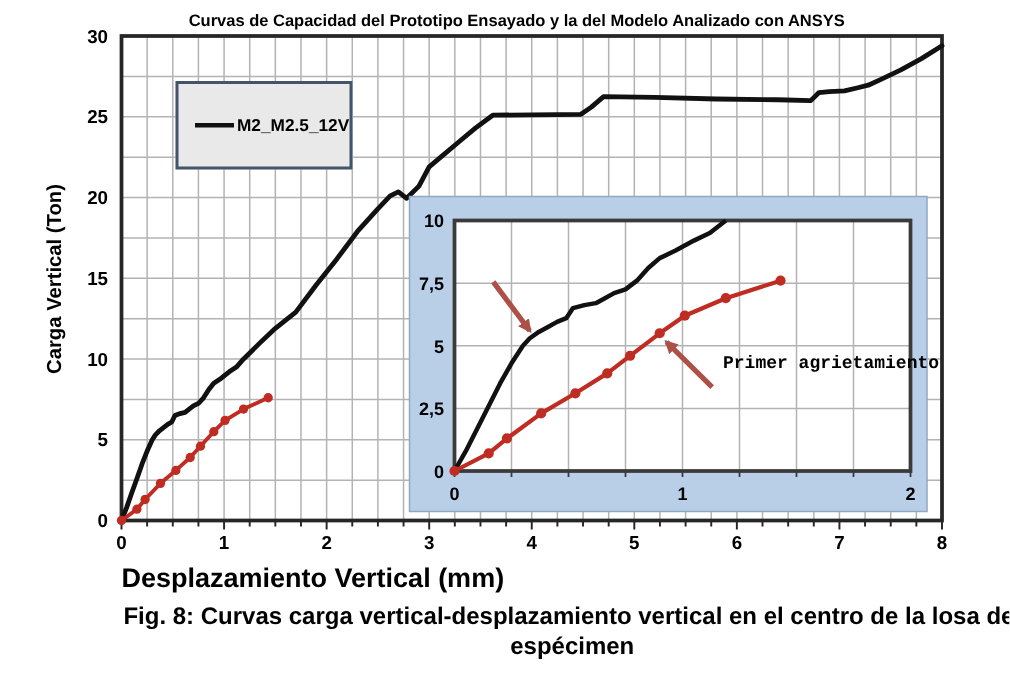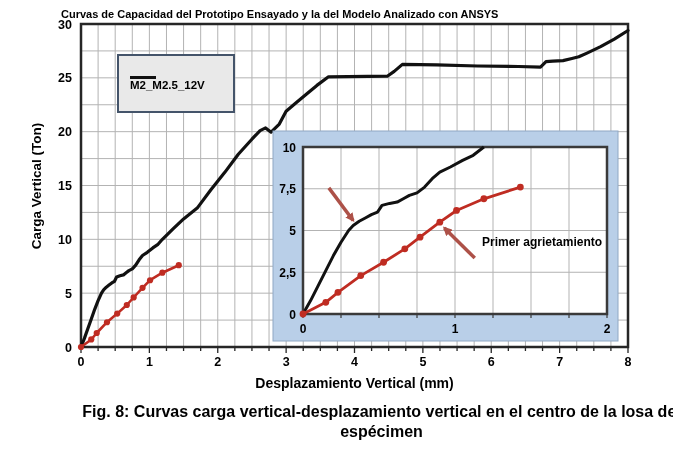--- a/index.html
+++ b/index.html
@@ -2,48 +2,49 @@
 <html><head>
 <meta charset="utf-8">
 <style>
   html,body{margin:0;padding:0;background:#ffffff;}
   .figure{
     position:relative;width:673px;height:459px;background:#ffffff;
     font-family:"Liberation Sans",sans-serif;color:#000;overflow:hidden;
   }
   .overlay{position:absolute;}
   .chart-title{
-    left:61px;top:8px;width:567px;text-align:left;
+    left:61px;top:8px;width:567px;text-align:center;
     font-size:11px;font-weight:bold;letter-spacing:0px;
   }
   .ylabel{
     left:36px;top:186px;transform:translate(-50%,-50%) rotate(-90deg);
     white-space:nowrap;font-size:13.5px;font-weight:bold;
   }
   .xlabel{
-    left:81px;top:375px;width:547px;text-align:center;
-    font-size:14px;font-weight:bold;
+    left:81px;top:375px;width:547px;
+    font-size:18px;font-weight:bold;
   }
   .legend{
     left:117px;top:54px;width:118px;height:59px;box-sizing:border-box;
     background:#e9e9e9;border:2px solid #44546a;
     display:flex;flex-direction:column;justify-content:space-evenly;
     padding-left:11px;
   }
-  .legend-row{display:flex;font-size:11.5px;font-weight:bold;flex-direction:column;}
+  .legend-row{display:flex;align-items:center;font-size:11.5px;font-weight:bold;}
   .sw{flex:0 0 auto;margin-right:2px;}
   .sw-line{width:26px;height:3px;background:#111111;}
   .sw-exp{position:relative;width:26px;height:3px;background:#bf2c22;}
   .sw-exp::after{
     content:'';position:absolute;left:9px;top:-2.5px;width:8px;height:8px;
     border-radius:50%;background:#bf2c22;
   }
   .annotation{
     left:482px;top:233px;font-size:12px;font-weight:bold;line-height:19px;
     white-space:nowrap;
+    font-family:Liberation Mono, monospace;
   }
   .caption{
     left:0;top:402px;width:673px;text-align:center;
     font-size:16px;font-weight:bold;line-height:20px;padding-left:45px;
   }
   svg text{font-family:"Liberation Sans",sans-serif;font-weight:bold;fill:#000;}
 </style>
 </head>
 <body>
 

